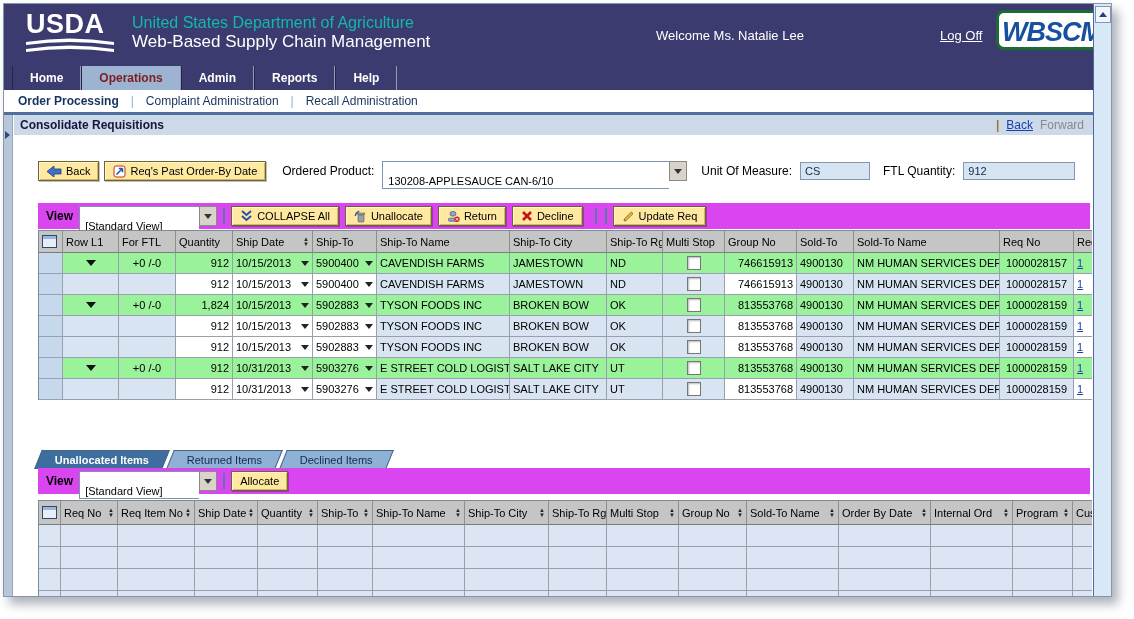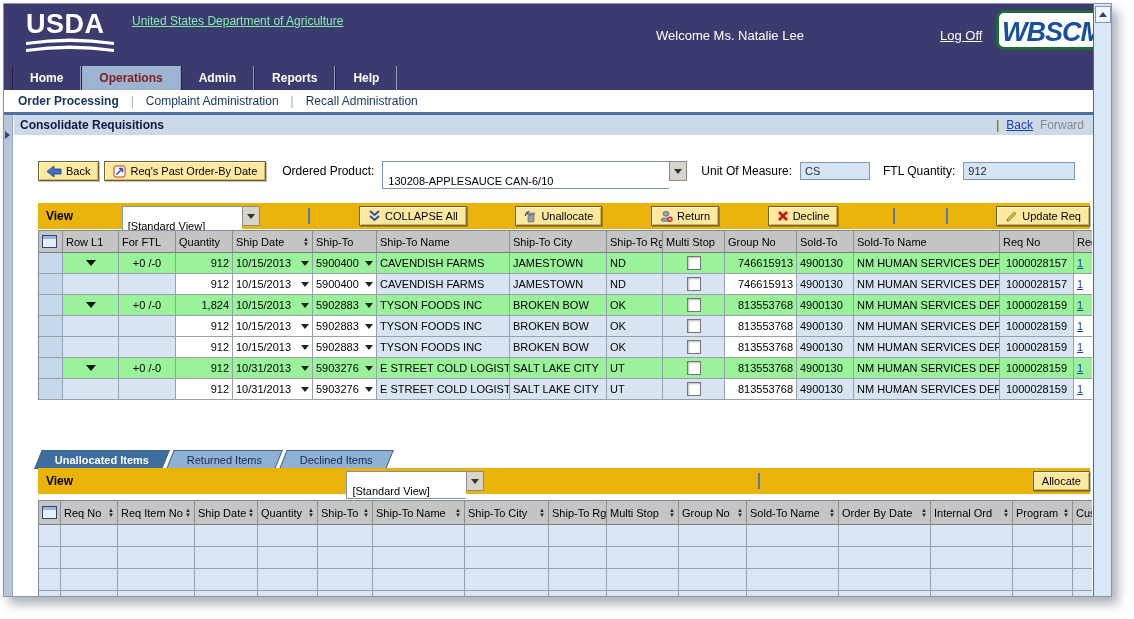--- a/index.html
+++ b/index.html
@@ -4,21 +4,21 @@
 <style>
   html,body{margin:0;padding:0;background:#fff;width:1134px;height:619px;overflow:hidden;
             font-family:"Liberation Sans",sans-serif;}
   .win{position:absolute;left:3px;top:3px;width:1107px;height:592px;background:#fff;
        border:1px solid #8796a8;box-shadow:6px 7px 10px rgba(70,80,100,.45);overflow:hidden;}
 
   
   .banner{position:absolute;left:0;top:0;right:0;height:62px;background:#3b3b6f;}
   .usda{position:absolute;left:22px;top:6px;color:#fff;}
   .usda-text{font-size:27px;font-weight:bold;letter-spacing:0.5px;line-height:28px;}
-  .dept{position:absolute;left:128px;top:10px;color:#86efac;font-size:12px;text-decoration:underline;}
+  .dept{position:absolute;left:128px;top:10px;color:#14b8a6;font-size:16px;}
   .appname{position:absolute;left:128px;top:28px;color:#fff;font-size:17px;}
   .welcome{position:absolute;left:652px;top:24px;color:#fff;font-size:13px;}
   .logoff{position:absolute;left:936px;top:24px;color:#fff;font-size:13px;text-decoration:underline;cursor:pointer;}
   .wbscm{position:absolute;left:992px;top:6px;width:112px;height:40px;background:#fff;border:3px solid #1d6b34;
          border-radius:8px;color:#17509e;font-weight:bold;font-style:italic;font-size:27px;text-align:center;
          line-height:38px;letter-spacing:-1px;box-sizing:border-box;}
 
   
   .navbar{position:absolute;top:62px;left:0;right:0;height:24px;background:#3b3b6f;display:flex;padding-left:8px;}
   .navtab{height:24px;padding:0 17px;color:#fff;font-weight:bold;font-size:12px;line-height:24px;
@@ -50,22 +50,22 @@
        padding:0 8px;font-size:11px;color:#000;height:20px;box-sizing:border-box;cursor:pointer;white-space:nowrap;}
   .lab{white-space:nowrap;}
   .ddl{display:flex;height:20px;box-sizing:border-box;cursor:pointer;}
   .ddl .val{background:#fff;border:1px solid #7f93ad;border-right:none;padding:13px 5px;font-size:11px;
             white-space:nowrap;overflow:hidden;box-sizing:border-box;}
   .ddl .arrow{width:18px;background:#d8d4ca;border:1px solid #8a8a8a;display:flex;align-items:center;
               justify-content:center;box-sizing:border-box;}
   .tri-dn{width:0;height:0;border-left:4px solid transparent;border-right:4px solid transparent;border-top:5px solid #333;}
   .ro{background:#d7e5f3;border:1px solid #7f98b5;height:18px;box-sizing:border-box;padding:2px 4px;
       font-size:11px;color:#13284a;white-space:nowrap;}
-  .strip{position:absolute;left:34px;right:21px;height:26px;background:#eab308;display:flex;
-         align-items:center;padding-left:8px;gap:6px;box-sizing:border-box;justify-content:space-between;}
+  .strip{position:absolute;left:34px;right:21px;height:26px;background:#d946ef;display:flex;
+         align-items:center;padding-left:8px;gap:6px;box-sizing:border-box;}
   .strip1{top:199px;}
   .strip2{top:464px;}
   .vsep{width:2px;height:16px;background:#5878ac;}
   .viewlab{font-weight:bold;font-size:12px;}
 
   
   .tbl{position:absolute;left:34px;width:1053px;overflow:hidden;border-left:1px solid #7d8a98;border-top:1px solid #7d8a98;}
   #main-table{top:226px;}
   #lower-table{top:496px;height:96px;}
   .tr{display:flex;height:21px;}
@@ -116,20 +116,21 @@
 
   <div class="banner">
     <div class="usda">
       <div class="usda-text">USDA</div>
       <svg width="88" height="14">
         <path d="M0 4 Q 44 -3 88 4 L88 7 Q44 1 0 7 Z" fill="#fff"></path>
         <path d="M0 11 Q 44 4 88 11 L88 14 Q44 8 0 14 Z" fill="#fff"></path>
       </svg>
     </div>
     <div class="dept">United States Department of Agriculture</div>
+    <div class="appname">Web-Based Supply Chain Management</div>
     <div class="welcome">Welcome Ms. Natalie Lee</div>
     <div class="logoff">Log Off</div>
     <div class="wbscm">WBSCM</div>
   </div>
 
   <div class="navbar">
     <div class="navtab">Home</div>
     <div class="navtab active">Operations</div>
     <div class="navtab">Admin</div>
     <div class="navtab">Reports</div>

